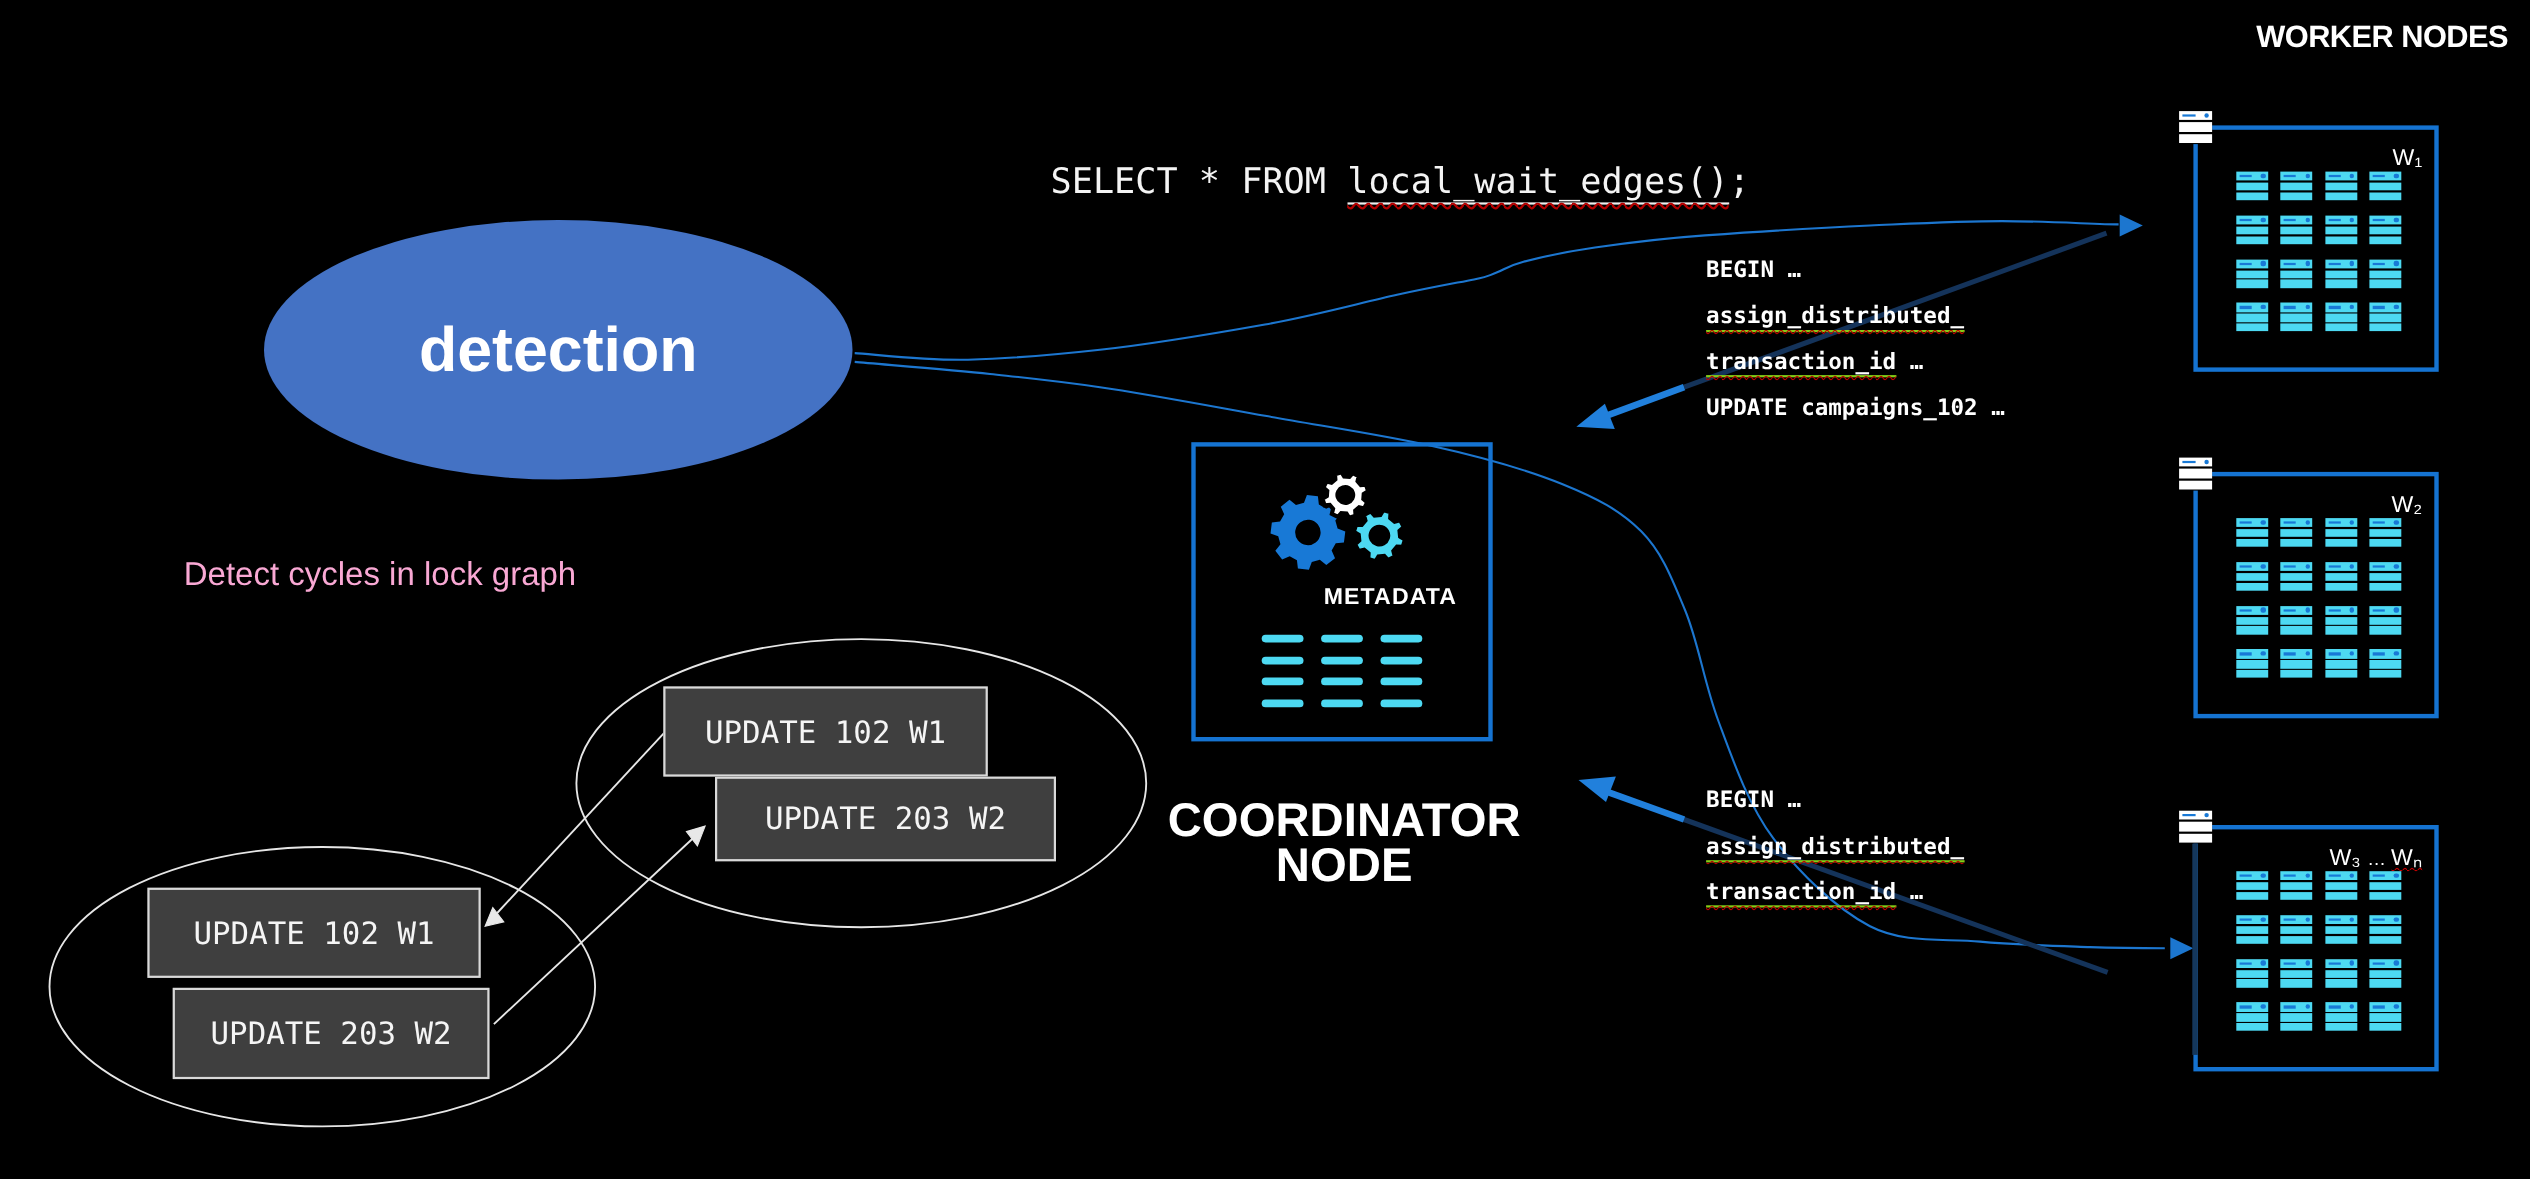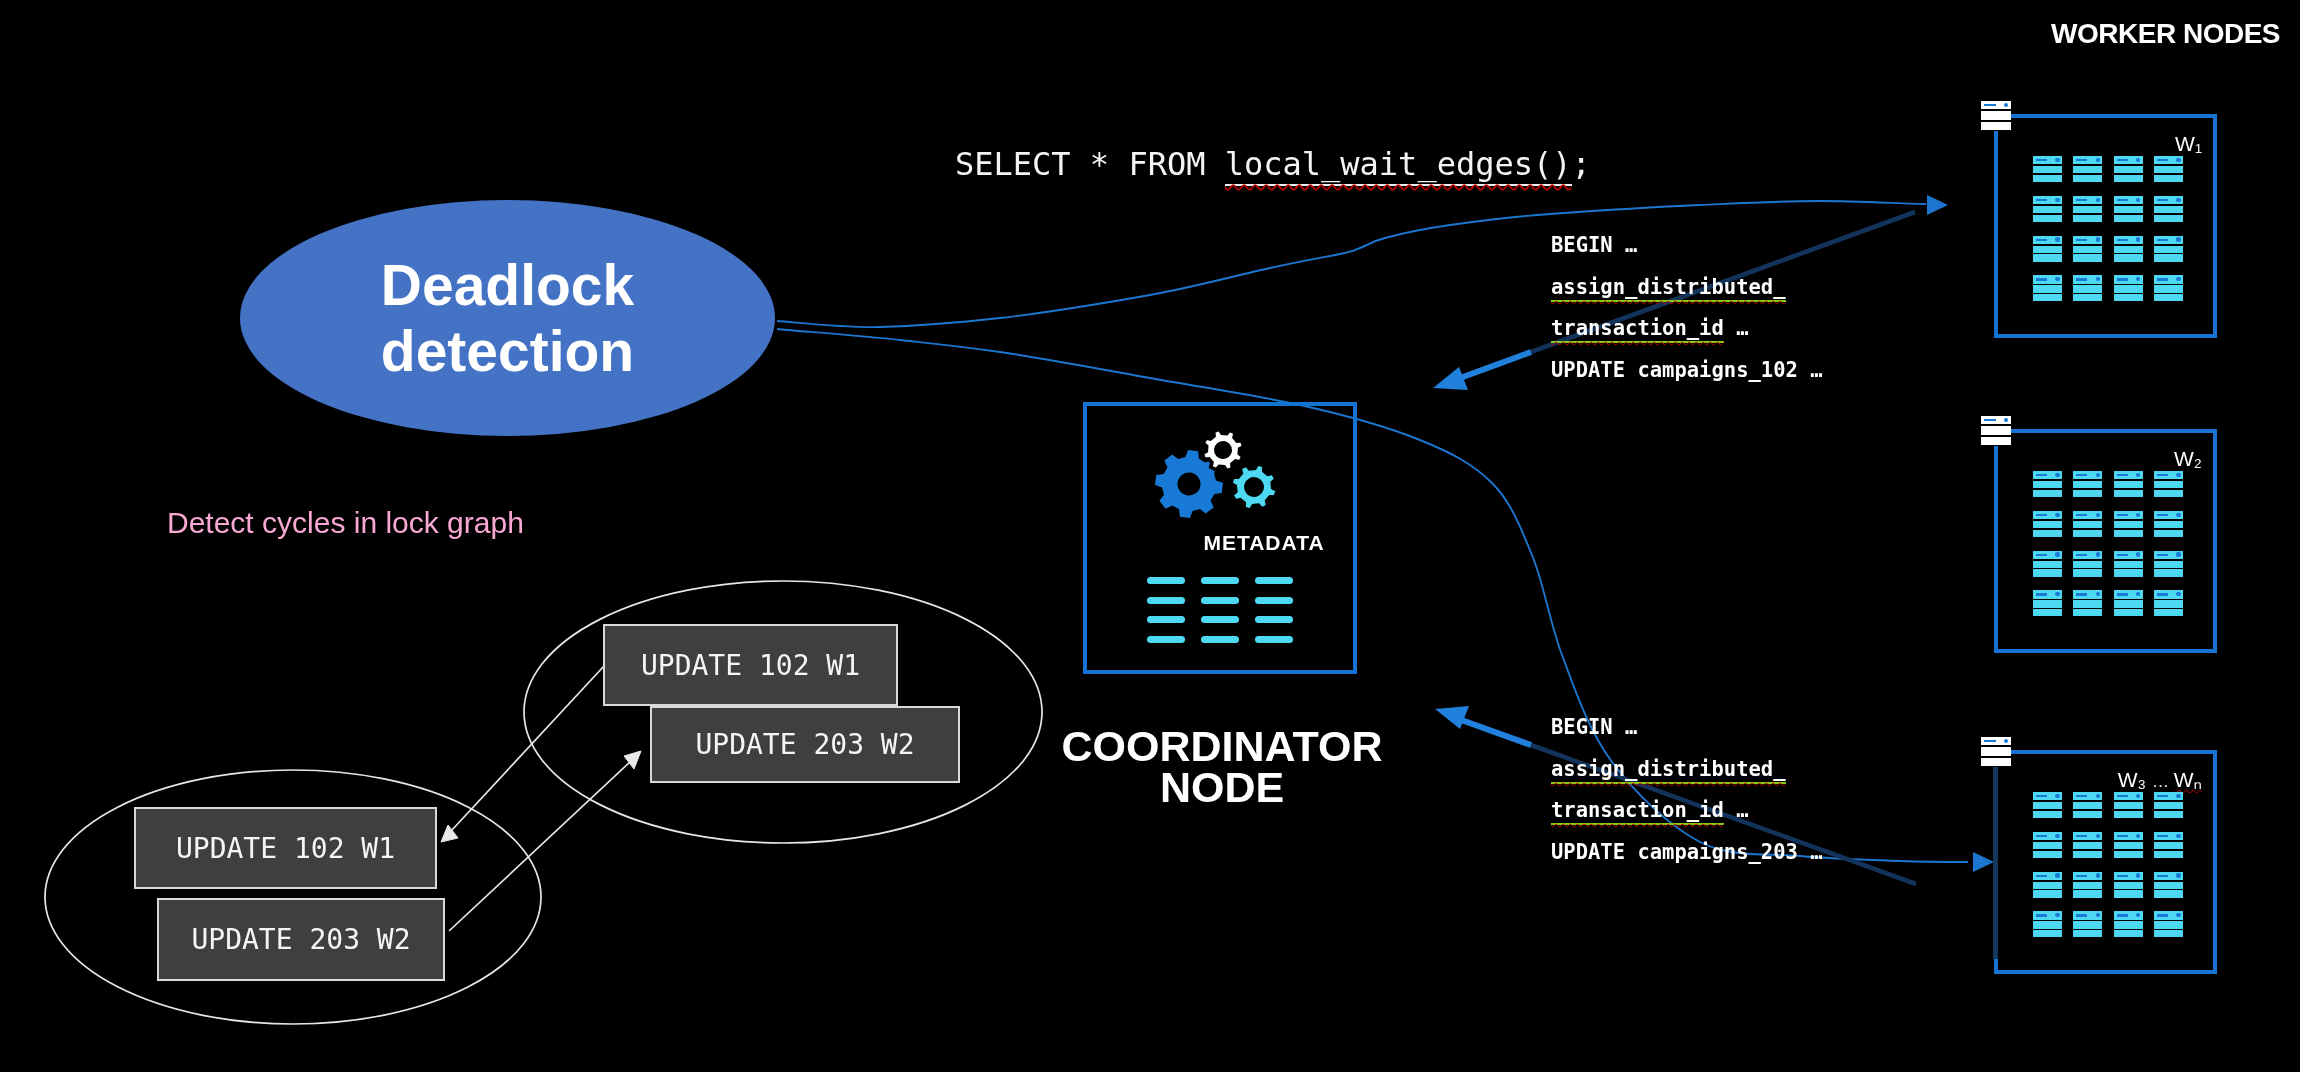--- a/index.html
+++ b/index.html
@@ -110,21 +110,20 @@
       <use href="#gear" transform="translate(1223,450) scale(21) rotate(27)" fill="#fff" stroke="#000" stroke-width="0.18"></use>
       <use href="#gear" transform="translate(1254,487) scale(23.5) rotate(17)" fill="#4dd9f2" stroke="#000" stroke-width="0.16"></use>
     </g>
   </svg>
 
   <div class="abs worker-title">WORKER NODES</div>
 
   <div class="abs select-line"><span>SELECT * FROM </span><span class="sel-u">local_wait_edges()</span><span>;</span></div>
 
   <div class="abs deadlock-ellipse">
-    <div>Deadlock</div>
     <div>detection</div>
   </div>
 
   <div class="abs subtitle">Detect cycles in lock graph</div>
 
   <div class="abs coord-box"></div>
   <div class="abs metadata-label">METADATA</div>
   <div class="abs dash-grid">
       <div class="dash"></div>
       <div class="dash"></div>
@@ -421,21 +420,20 @@
   <div class="abs tx-block" style="left:1551px;top:225px;">
     <div>BEGIN …</div>
     <div><span class="uw">assign_distributed_</span></div>
     <div><span class="uw">transaction_id</span><span> …</span></div>
     <div>UPDATE campaigns_102 …</div>
   </div>
   <div class="abs tx-block" style="left:1551px;top:707px;">
     <div>BEGIN …</div>
     <div><span class="uw">assign_distributed_</span></div>
     <div><span class="uw">transaction_id</span><span> …</span></div>
-    <div>UPDATE campaigns_203 …</div>
   </div>
 
   <div class="abs upd-box" style="left:603px;top:624px;width:291px;height:78px;">UPDATE 102 W1</div>
   <div class="abs upd-box" style="left:650px;top:706px;width:306px;height:73px;">UPDATE 203 W2</div>
 
   <div class="abs upd-box" style="left:134px;top:807px;width:299px;height:78px;">UPDATE 102 W1</div>
   <div class="abs upd-box" style="left:157px;top:898px;width:284px;height:79px;">UPDATE 203 W2</div>
 
 </div>
 

